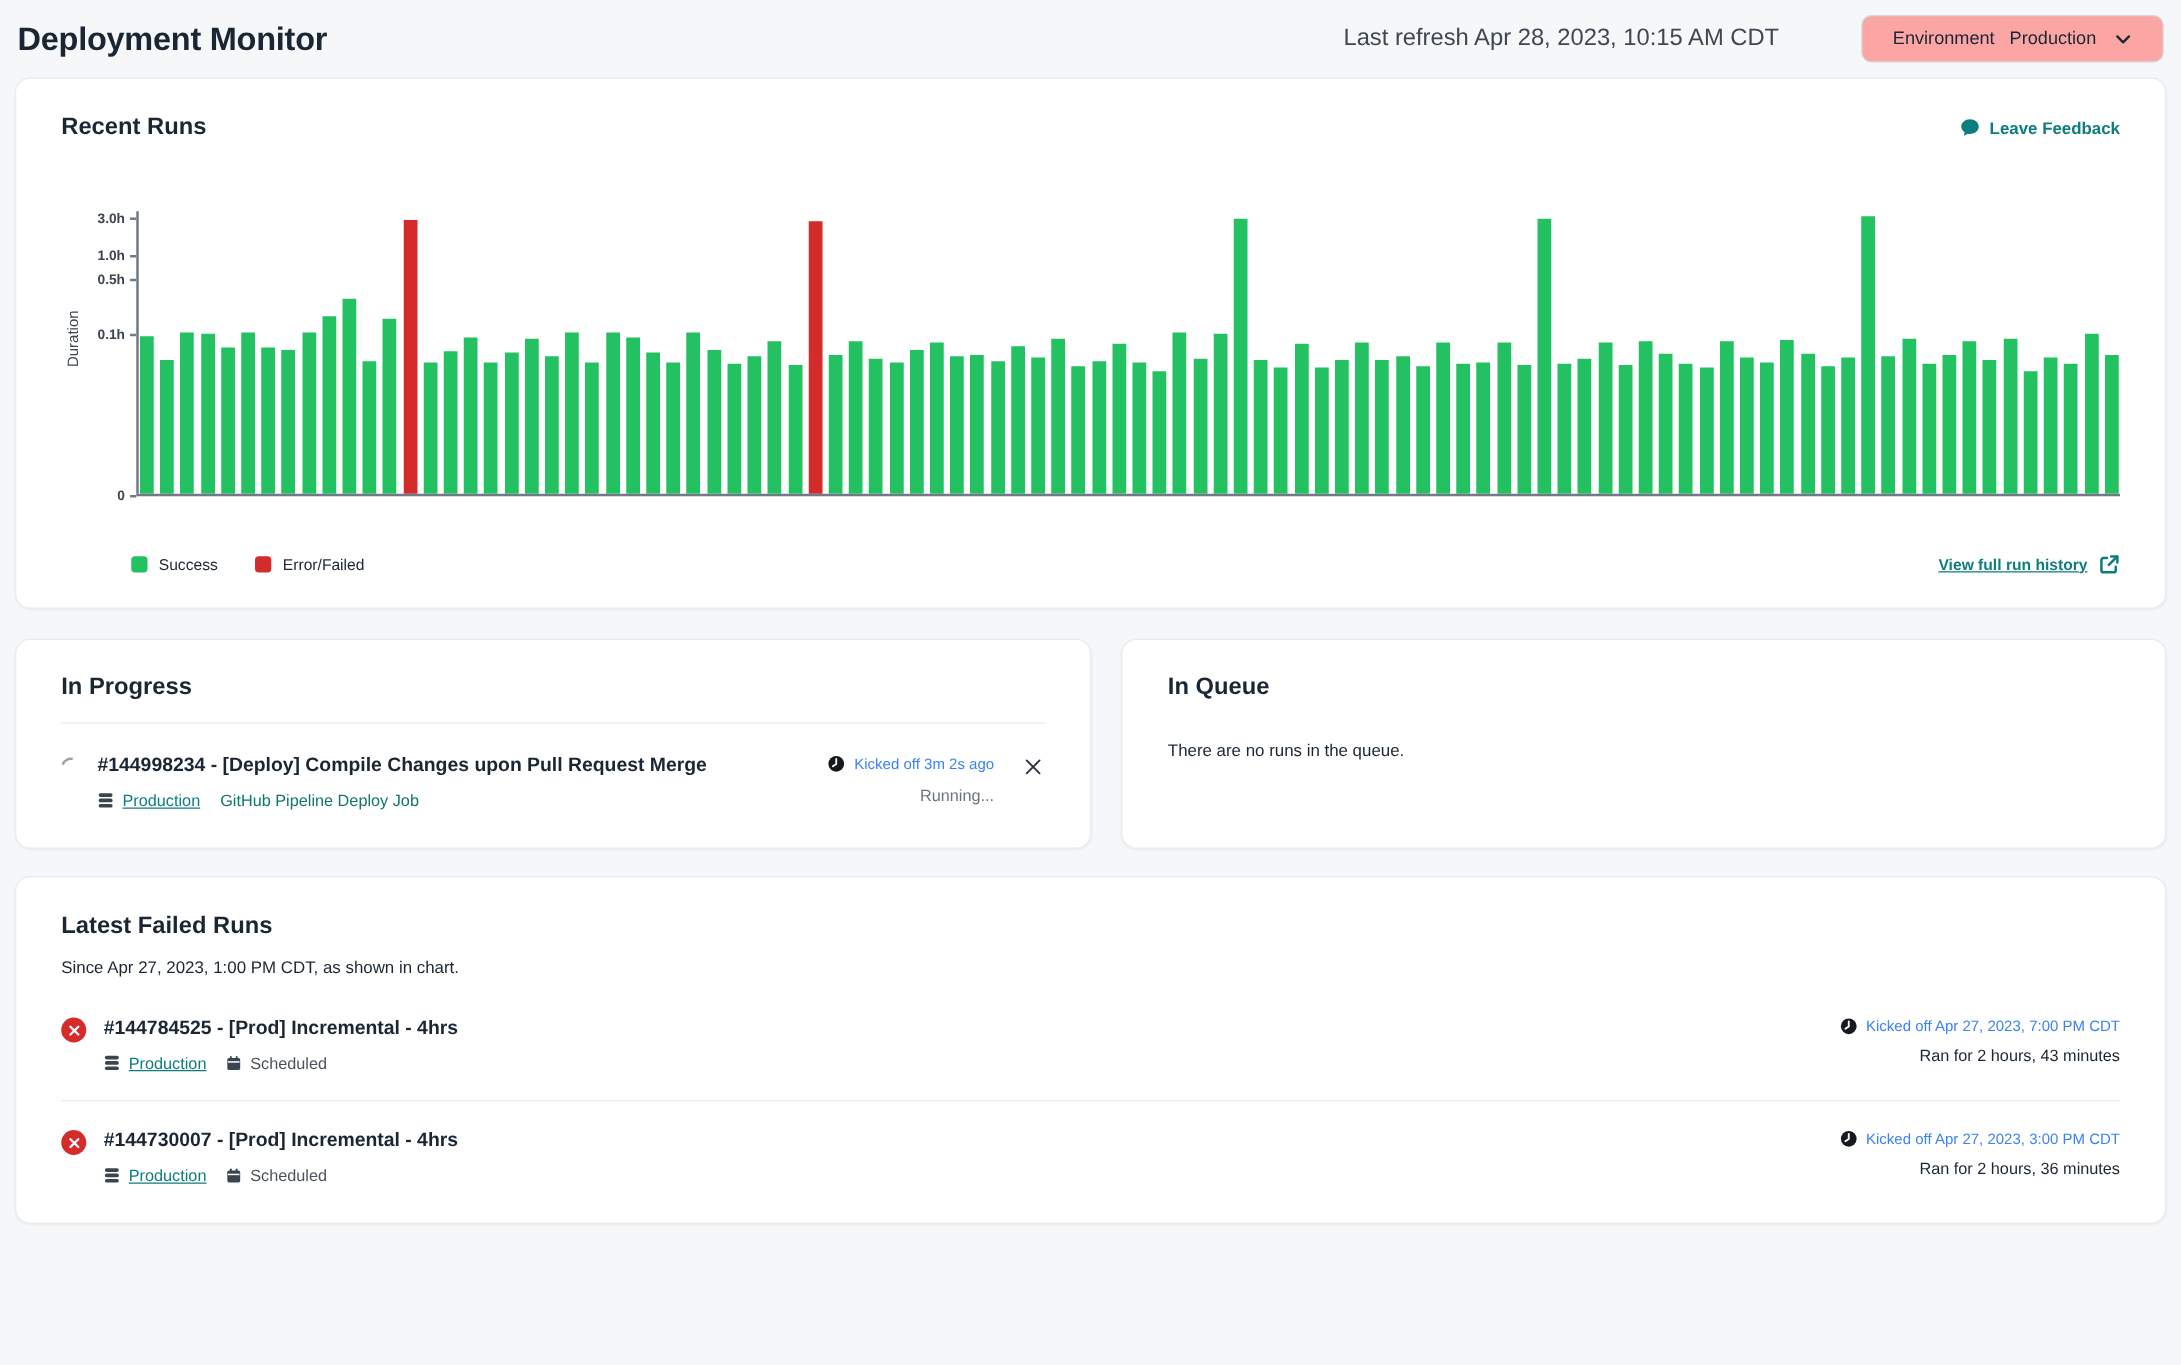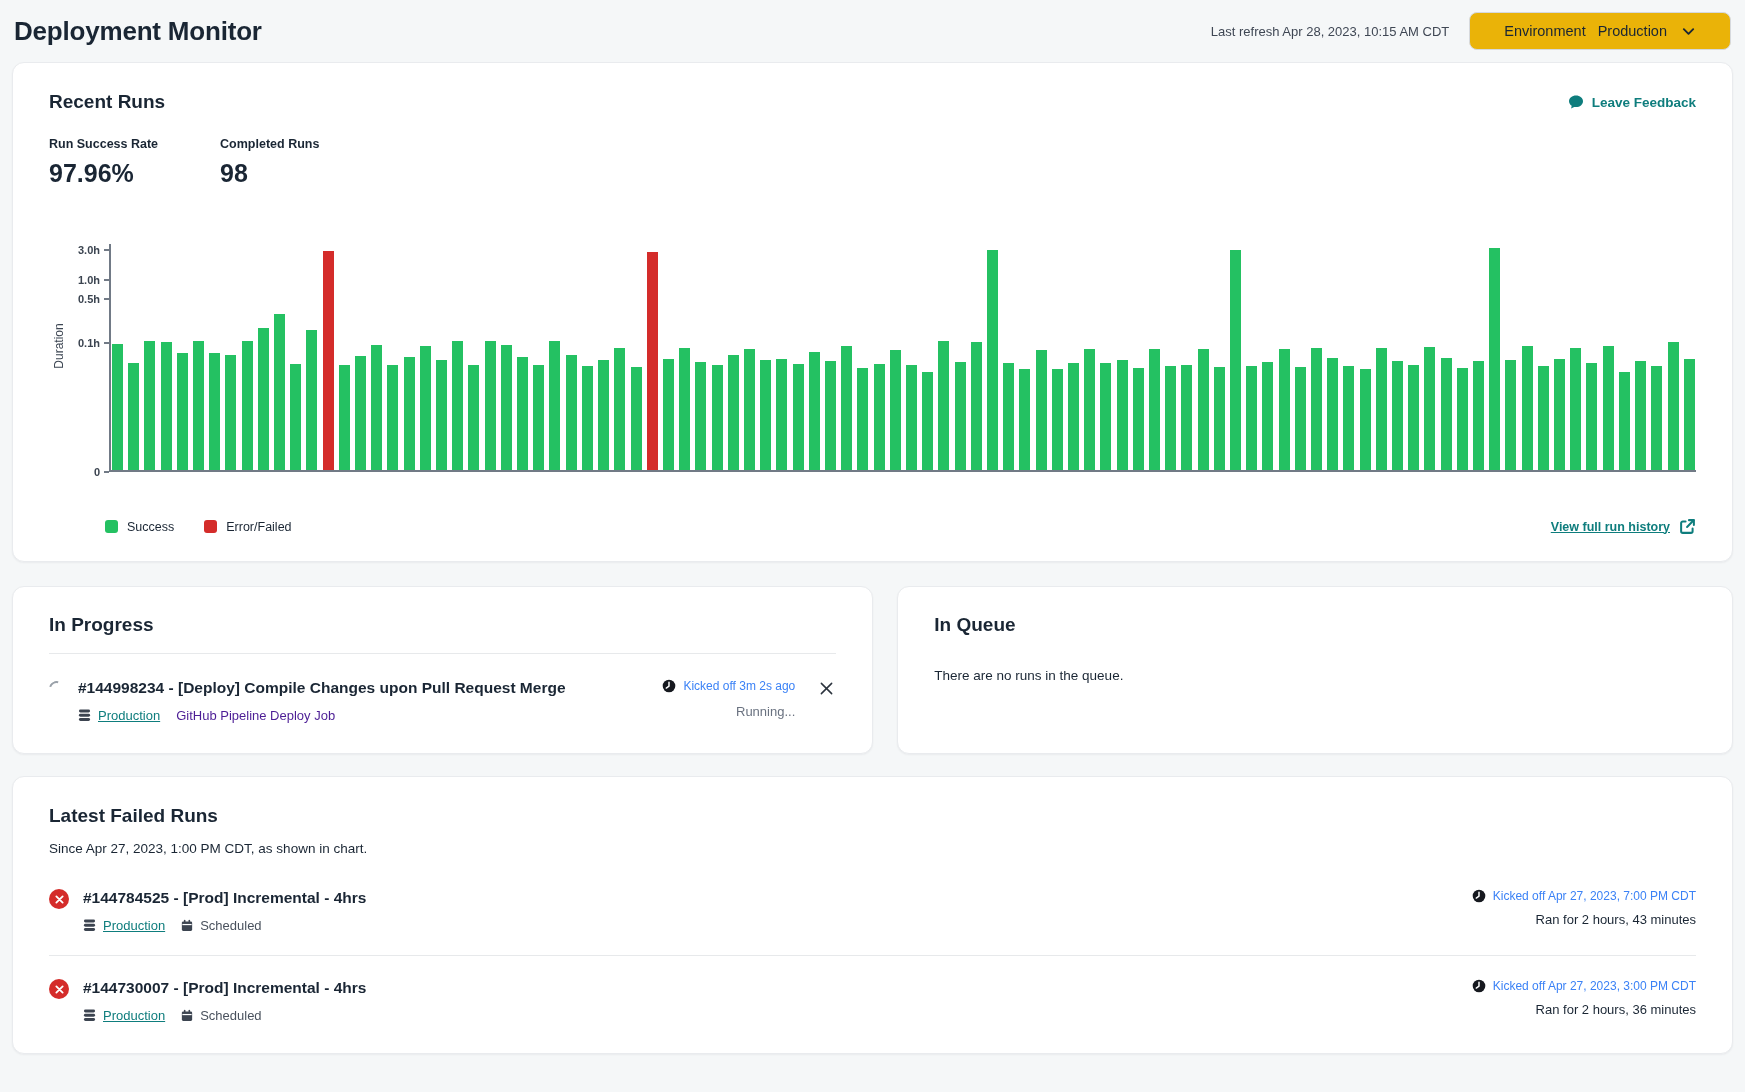--- a/index.html
+++ b/index.html
@@ -8,26 +8,27 @@
     width: 1745px; min-height: 1092px;
     font-family: "Liberation Sans", "DejaVu Sans", sans-serif;
     color: #1a2634;
   }
   .topbar {
     display: flex; align-items: center; justify-content: space-between;
     padding: 13px 14px 13px 14px; height: 62px;
   }
   .topbar h1 { font-size: 26px; font-weight: 700; letter-spacing: -0.2px; }
   .topbar-right { display: flex; align-items: center; gap: 20px; }
-  .refresh { font-size: 13px; color: #3f4754; }
+  .refresh { font-size: 19px; color: #3f4754; }
   .env-btn {
     display: flex; align-items: center; gap: 10px;
-    background: #eab308; border: 1px solid #d6d9dd; border-radius: 8px;
-    padding: 10px 34px; font-size: 14.5px; color: #1a2634; cursor: pointer;
+    background: #fca5a5; border: 1px solid #d6d9dd; border-radius: 8px;
+    padding: 10px 24px; font-size: 14.5px; color: #1a2634; cursor: pointer;
     font-family: inherit;
+    margin-left: 46px;
   }
   .env-btn .env-val { margin-left: 2px; }
   .env-btn svg { margin-left: 4px; }
 
   .page-body { padding: 0 12px 12px 12px; }
   .card {
     background: #fff; border: 1px solid #e9ebee; border-radius: 12px;
     box-shadow: 0 1px 2px rgba(16,24,40,.05);
   }
   .card h2 { font-size: 19px; font-weight: 700; }
@@ -102,21 +103,21 @@
   }
   .run-main { flex: 1; margin-left: 14px; min-width: 0; }
   .run-title { font-size: 15.5px; font-weight: 700; color: #1a2634; cursor: pointer; }
   .run-tags { display: flex; align-items: center; gap: 16px; margin-top: 11px; }
   .tag-link {
     display: flex; align-items: center; gap: 7px;
     color: var(--teal); font-size: 13px; cursor: pointer;
   }
   .tag-link .tag-text { text-decoration: underline; }
   .tag-plain { display: flex; align-items: center; gap: 7px; color: #4a525e; font-size: 13px; }
-  .job-name { color: #4c1d95; font-size: 13px; }
+  .job-name { color: #0f766e; font-size: 13px; }
   .run-meta { text-align: right; flex: 0 0 auto; }
   .meta-line {
     display: flex; align-items: center; justify-content: center; gap: 7px;
     font-size: 12px; color: #3b82f6;
   }
   .running { margin-top: 11px; font-size: 13px; color: #6a7280; }
   .close-btn {
     background: none; border: none; cursor: pointer; padding: 2px;
     margin-left: 22px; margin-top: 0;
   }
@@ -159,30 +160,20 @@
     <div class="card-head">
       <h2>Recent Runs</h2>
       <a class="feedback">
         <svg width="16" height="16" viewBox="0 0 16 16">
             <path d="M8 1.4c-3.9 0-7 2.6-7 5.8 0 1.9 1.1 3.5 2.7 4.6l-.6 2.8 3.1-1.7c.6.1 1.2.2 1.8.2 3.9 0 7-2.6 7-5.9S11.9 1.4 8 1.4z" fill="#0e7d7d"></path>
           </svg>
         <span>Leave Feedback</span>
       </a>
     </div>
 
-    <div class="stats">
-      <div class="stat">
-        <div class="stat-label">Run Success Rate</div>
-        <div class="stat-value">97.96%</div>
-      </div>
-      <div class="stat">
-        <div class="stat-label">Completed Runs</div>
-        <div class="stat-value">98</div>
-      </div>
-    </div>
 
     <div class="chart">
       <div class="y-axis-label">
           <span>Duration</span>
         </div>
       <div class="gutter">
           <div class="tick" style="bottom: 0px;">
             <span class="tick-lbl">0</span>
             <span class="tick-mark"></span>
           </div>

